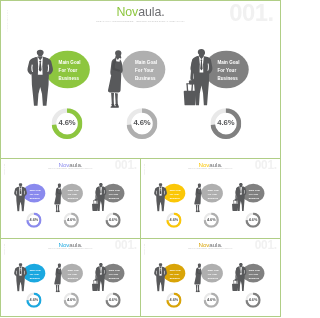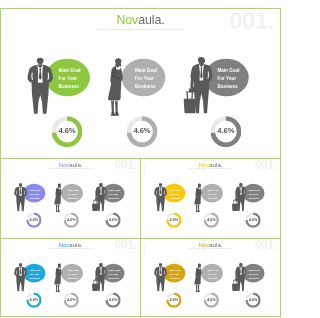--- a/index.html
+++ b/index.html
@@ -34,21 +34,21 @@
   .donut{position:absolute;}
   .donut svg{display:block;}
   .pct{position:absolute;left:0;top:-2px;width:100%;height:100%;display:flex;
        align-items:center;justify-content:center;font-size:15.5px;font-weight:700;
        color:#58595b;letter-spacing:-0.2px;}
 </style>
 </head>
 <body>
 
 <div id="root">
-    <div class="slide" style="left:0px;top:8px;width:281px;height:159px">
+    <div class="slide" style="left:0px;top:0px;width:281px;height:159px">
      <div class="stage" style="transform:scale(0.49644128113879005)">
         <div class="logo">
       <div class="logo-word">
         <span style="color:#8dc63f">Nov</span><span class="logo-b">aula.</span>
       </div>
       <div class="logo-tag">CREATIVITY RECOMMENDED · BETTER PROFESSIONAL CREATIVITY</div>
     </div>
         <div class="bignum">001.</div>
         <div class="sidetag">PRESENTATION</div>
         <div class="bubble" style="left:89px;top:100px;

